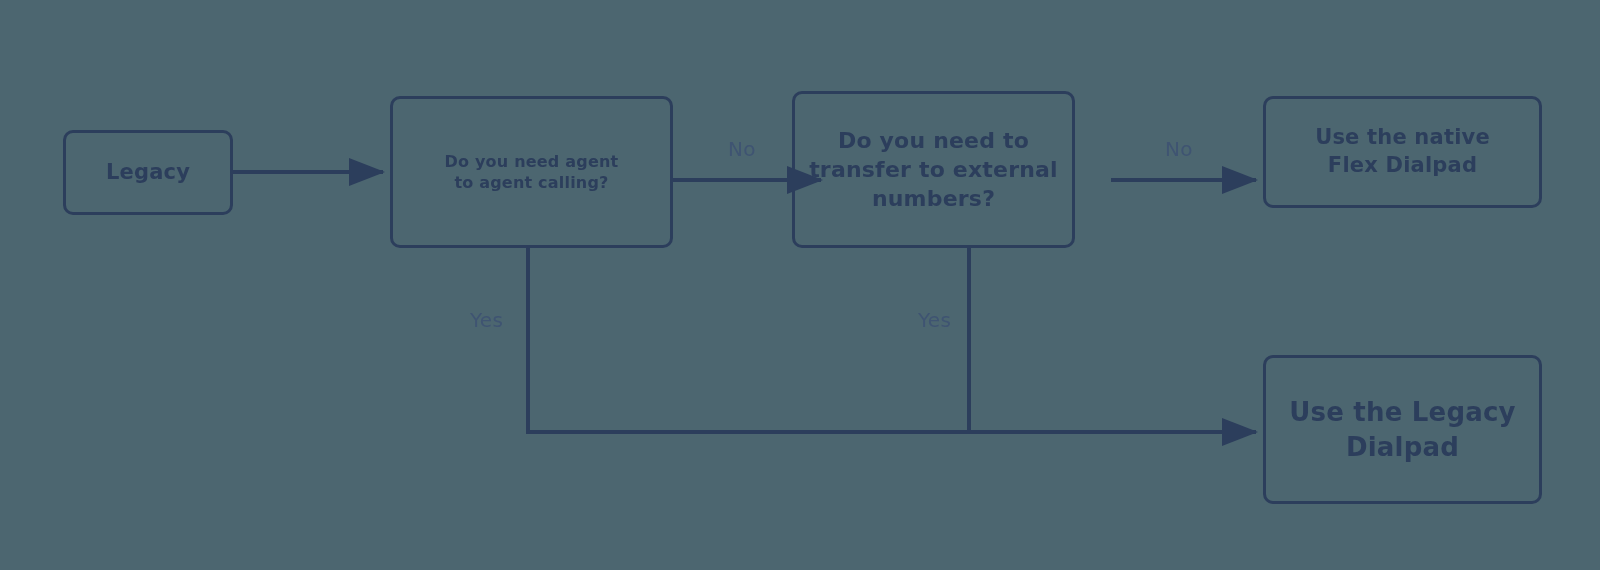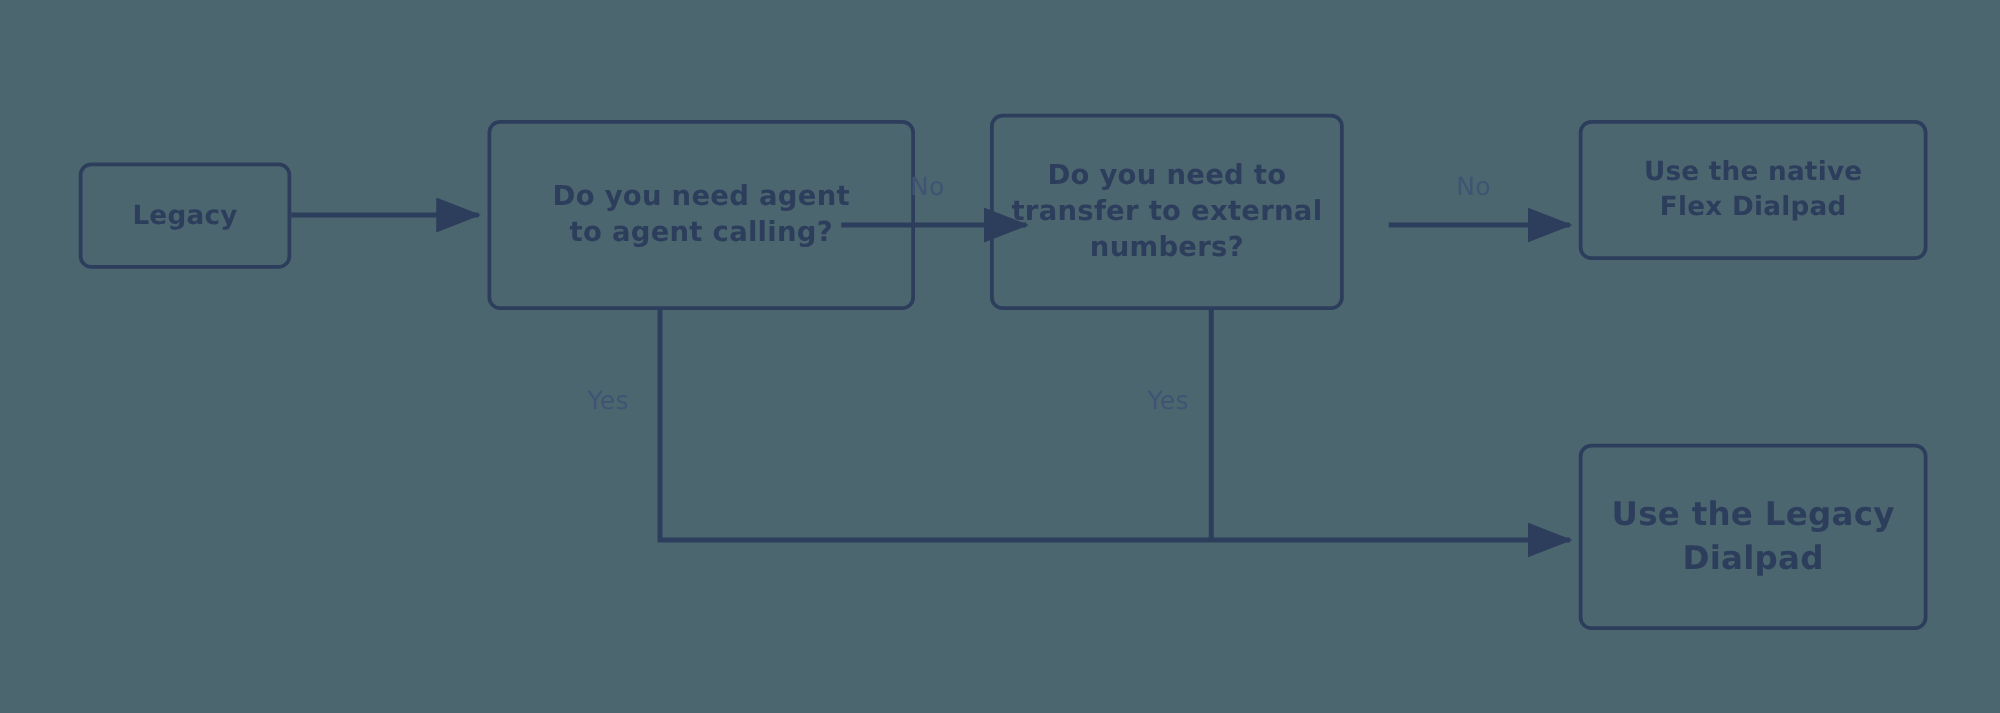--- a/index.html
+++ b/index.html
@@ -37,23 +37,23 @@
   .node-start {
     left: 63px;
     top: 130px;
     width: 170px;
     height: 85px;
     font-size: 21px;
   }
   .node-decision-1 {
     left: 390px;
     top: 96px;
-    width: 342px;
+    width: 283px;
     height: 152px;
-    font-size: 22px;
+    font-size: 16px;
   }
   .node-decision-2 {
     left: 792px;
     top: 91px;
     width: 283px;
     height: 157px;
     font-size: 22px;
     text-align: center;
   }
   .node-native {

